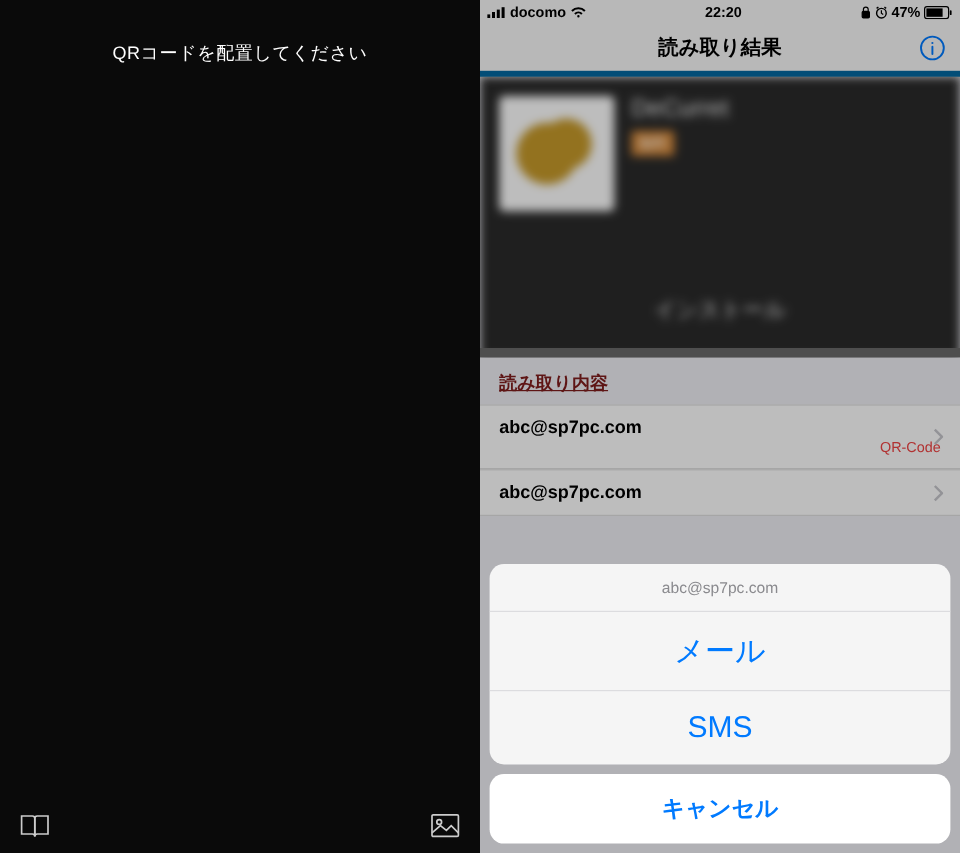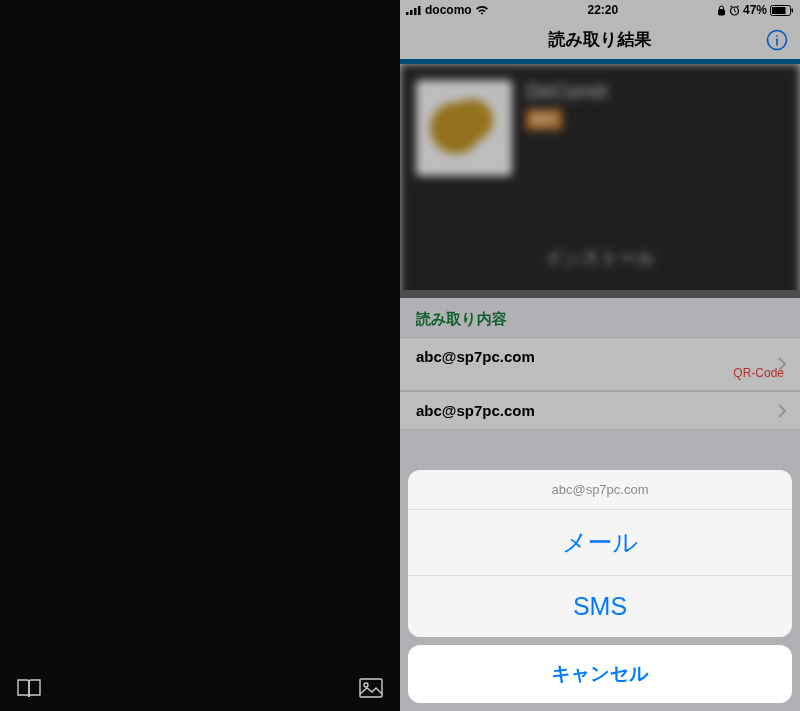--- a/index.html
+++ b/index.html
@@ -112,21 +112,22 @@
       position: absolute;
       left: 0; right: 0; bottom: 0;
       height: 8px;
       background: #6a6a6a;
     }
     
     .section-header {
       font-size: 15px;
       font-weight: 600;
       padding: 12px 16px 8px;
-      color: #15803d;
+      color: #7f1d1d;
+      text-decoration: underline;
     }
     .cell {
       background: #fff;
       padding: 10px 16px;
       border-top: 1px solid #e0e0e0;
       border-bottom: 1px solid #e0e0e0;
       position: relative;
     }
     .cell-title { font-size: 15px; font-weight: 600; }
     .cell-sub { font-size: 12px; color: #ef4444; margin-top: 1px; text-align: right; }
@@ -183,20 +184,21 @@
       font-weight: 600;
       padding: 16px 12px;
     }
     
     svg { display: block; }
   </style>
 </head>
 <body>
 
 <div class="phone phone-left">
+  <div class="qr-prompt">QRコードを配置してください</div>
   <div class="left-toolbar">
     <span class="icon">
       <svg width="26" height="22" viewBox="0 0 26 22" fill="none" stroke="currentColor" stroke-width="1.4">
         <path d="M2 3 H11 Q13 3 13 5 V20 Q13 18 11 18 H2 Z"></path>
         <path d="M24 3 H15 Q13 3 13 5 V20 Q13 18 15 18 H24 Z"></path>
       </svg>
     </span>
     <span class="icon">
       <svg width="26" height="22" viewBox="0 0 26 22" fill="none" stroke="currentColor" stroke-width="1.4">
         <rect x="2" y="2" width="22" height="18" rx="1"></rect>

